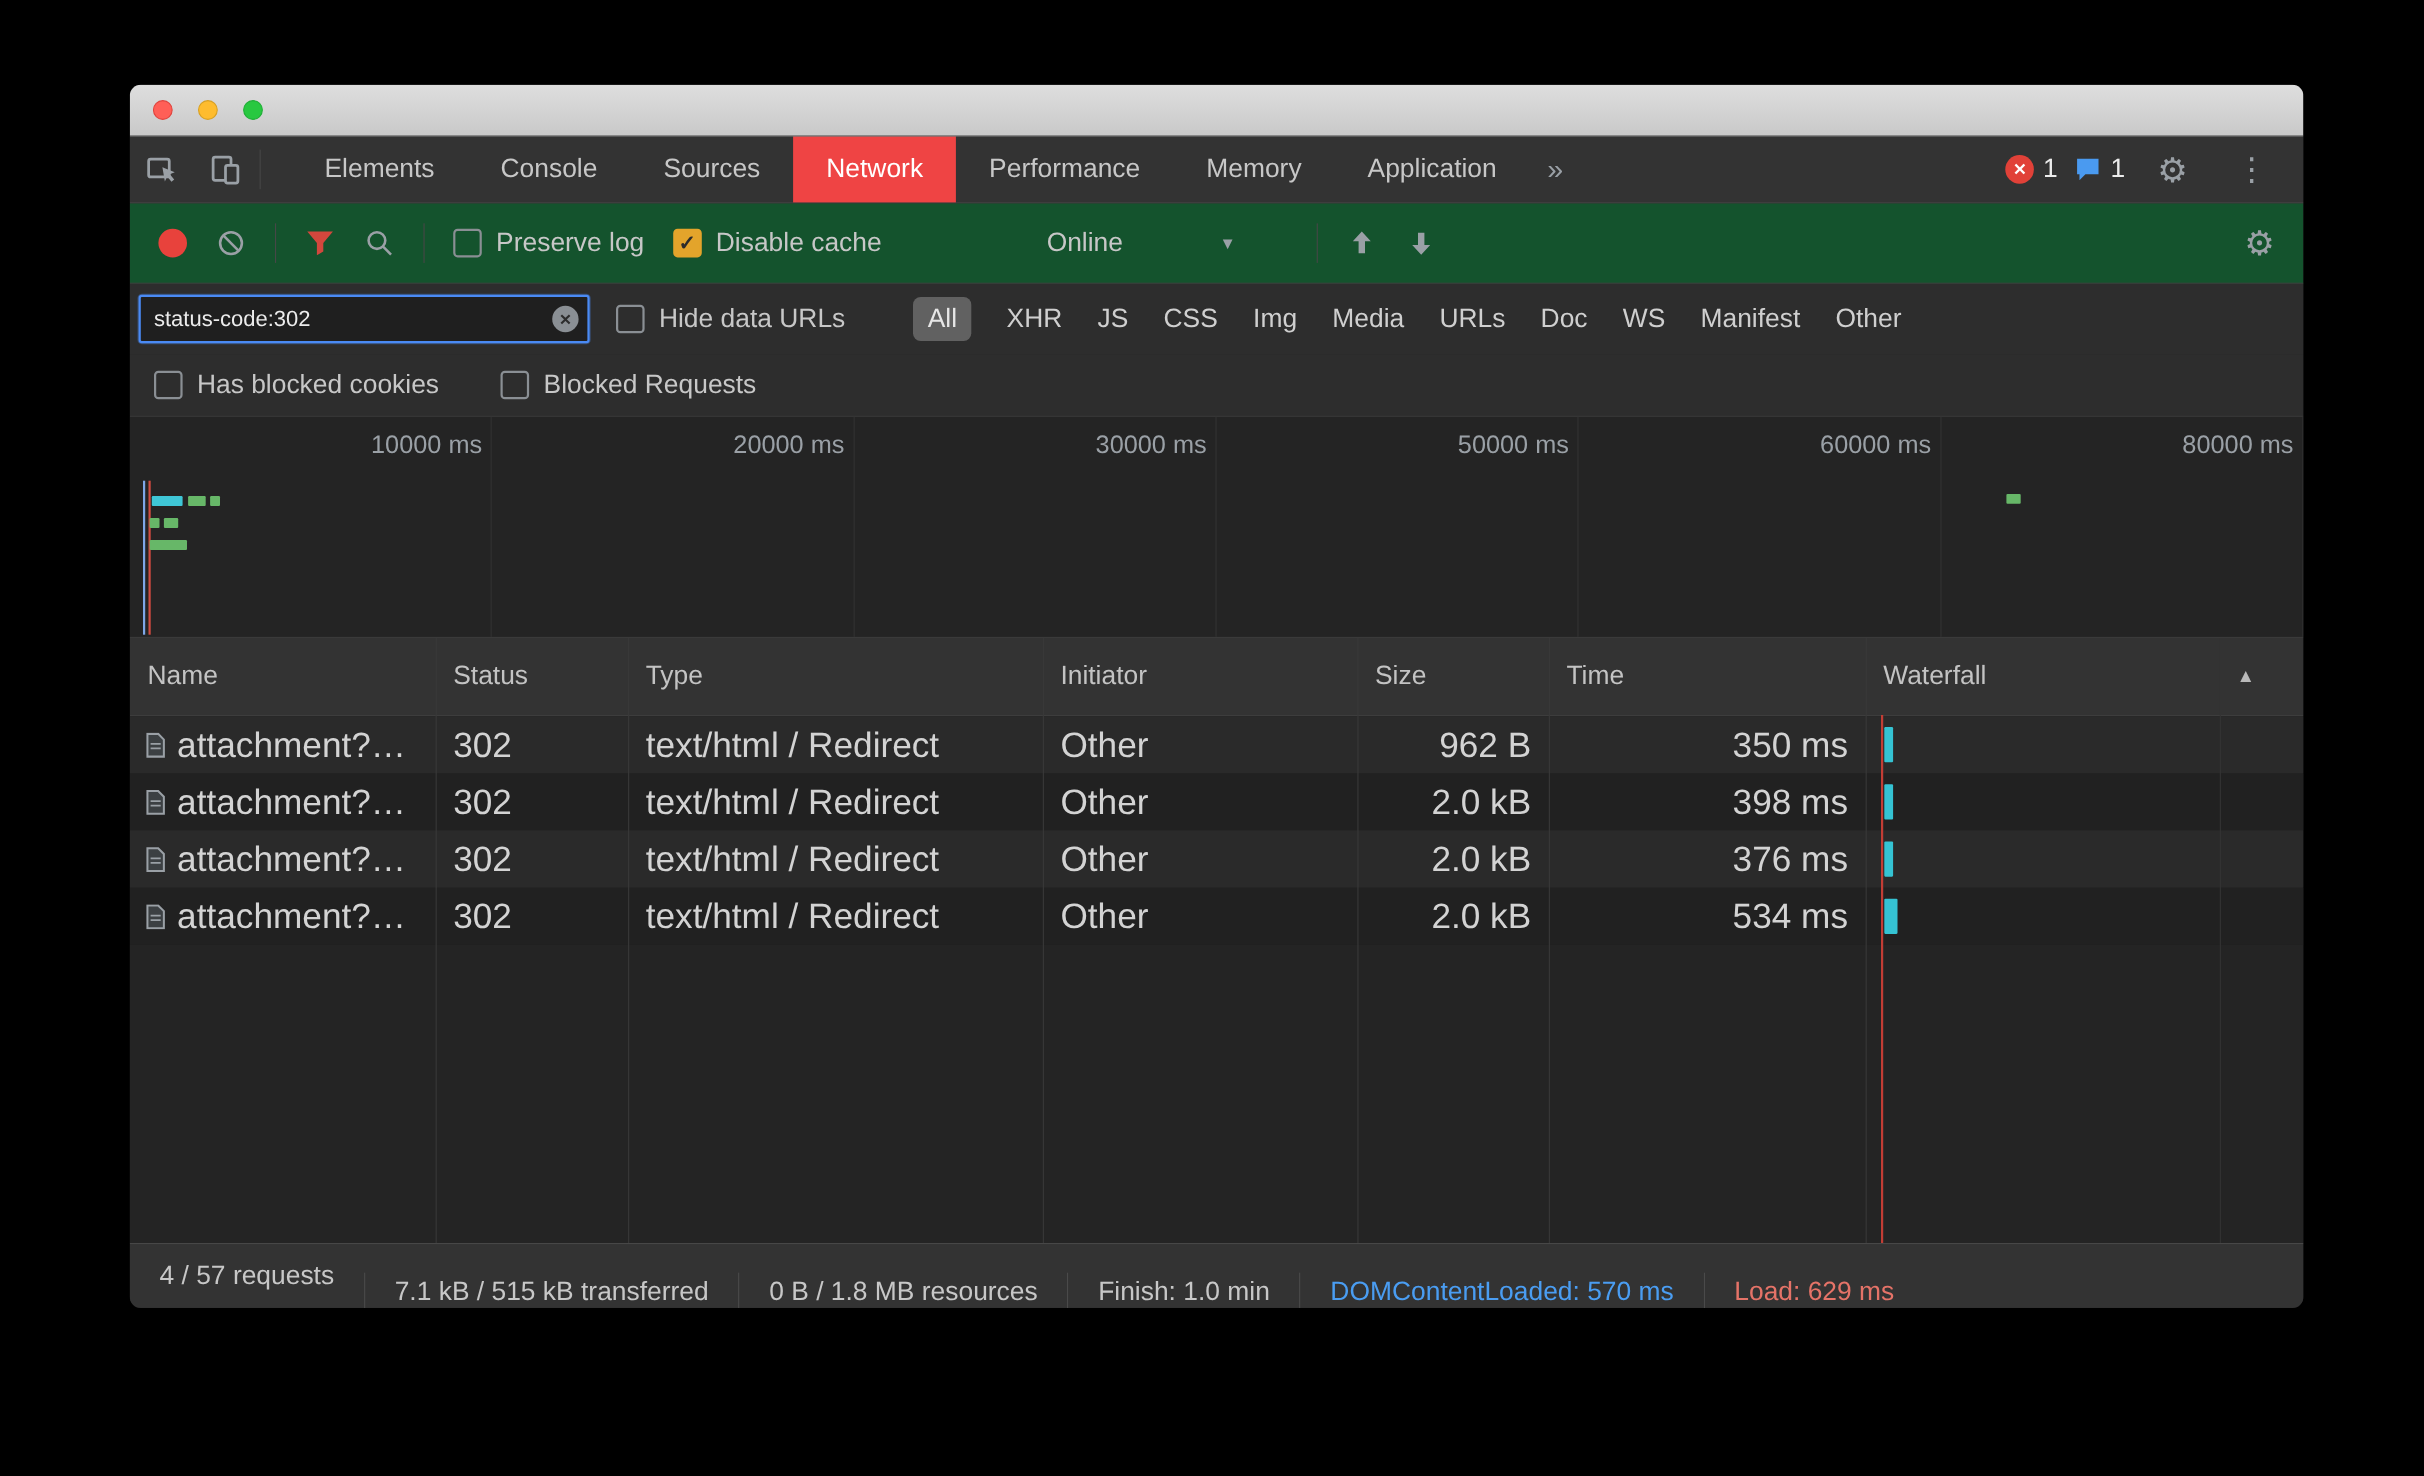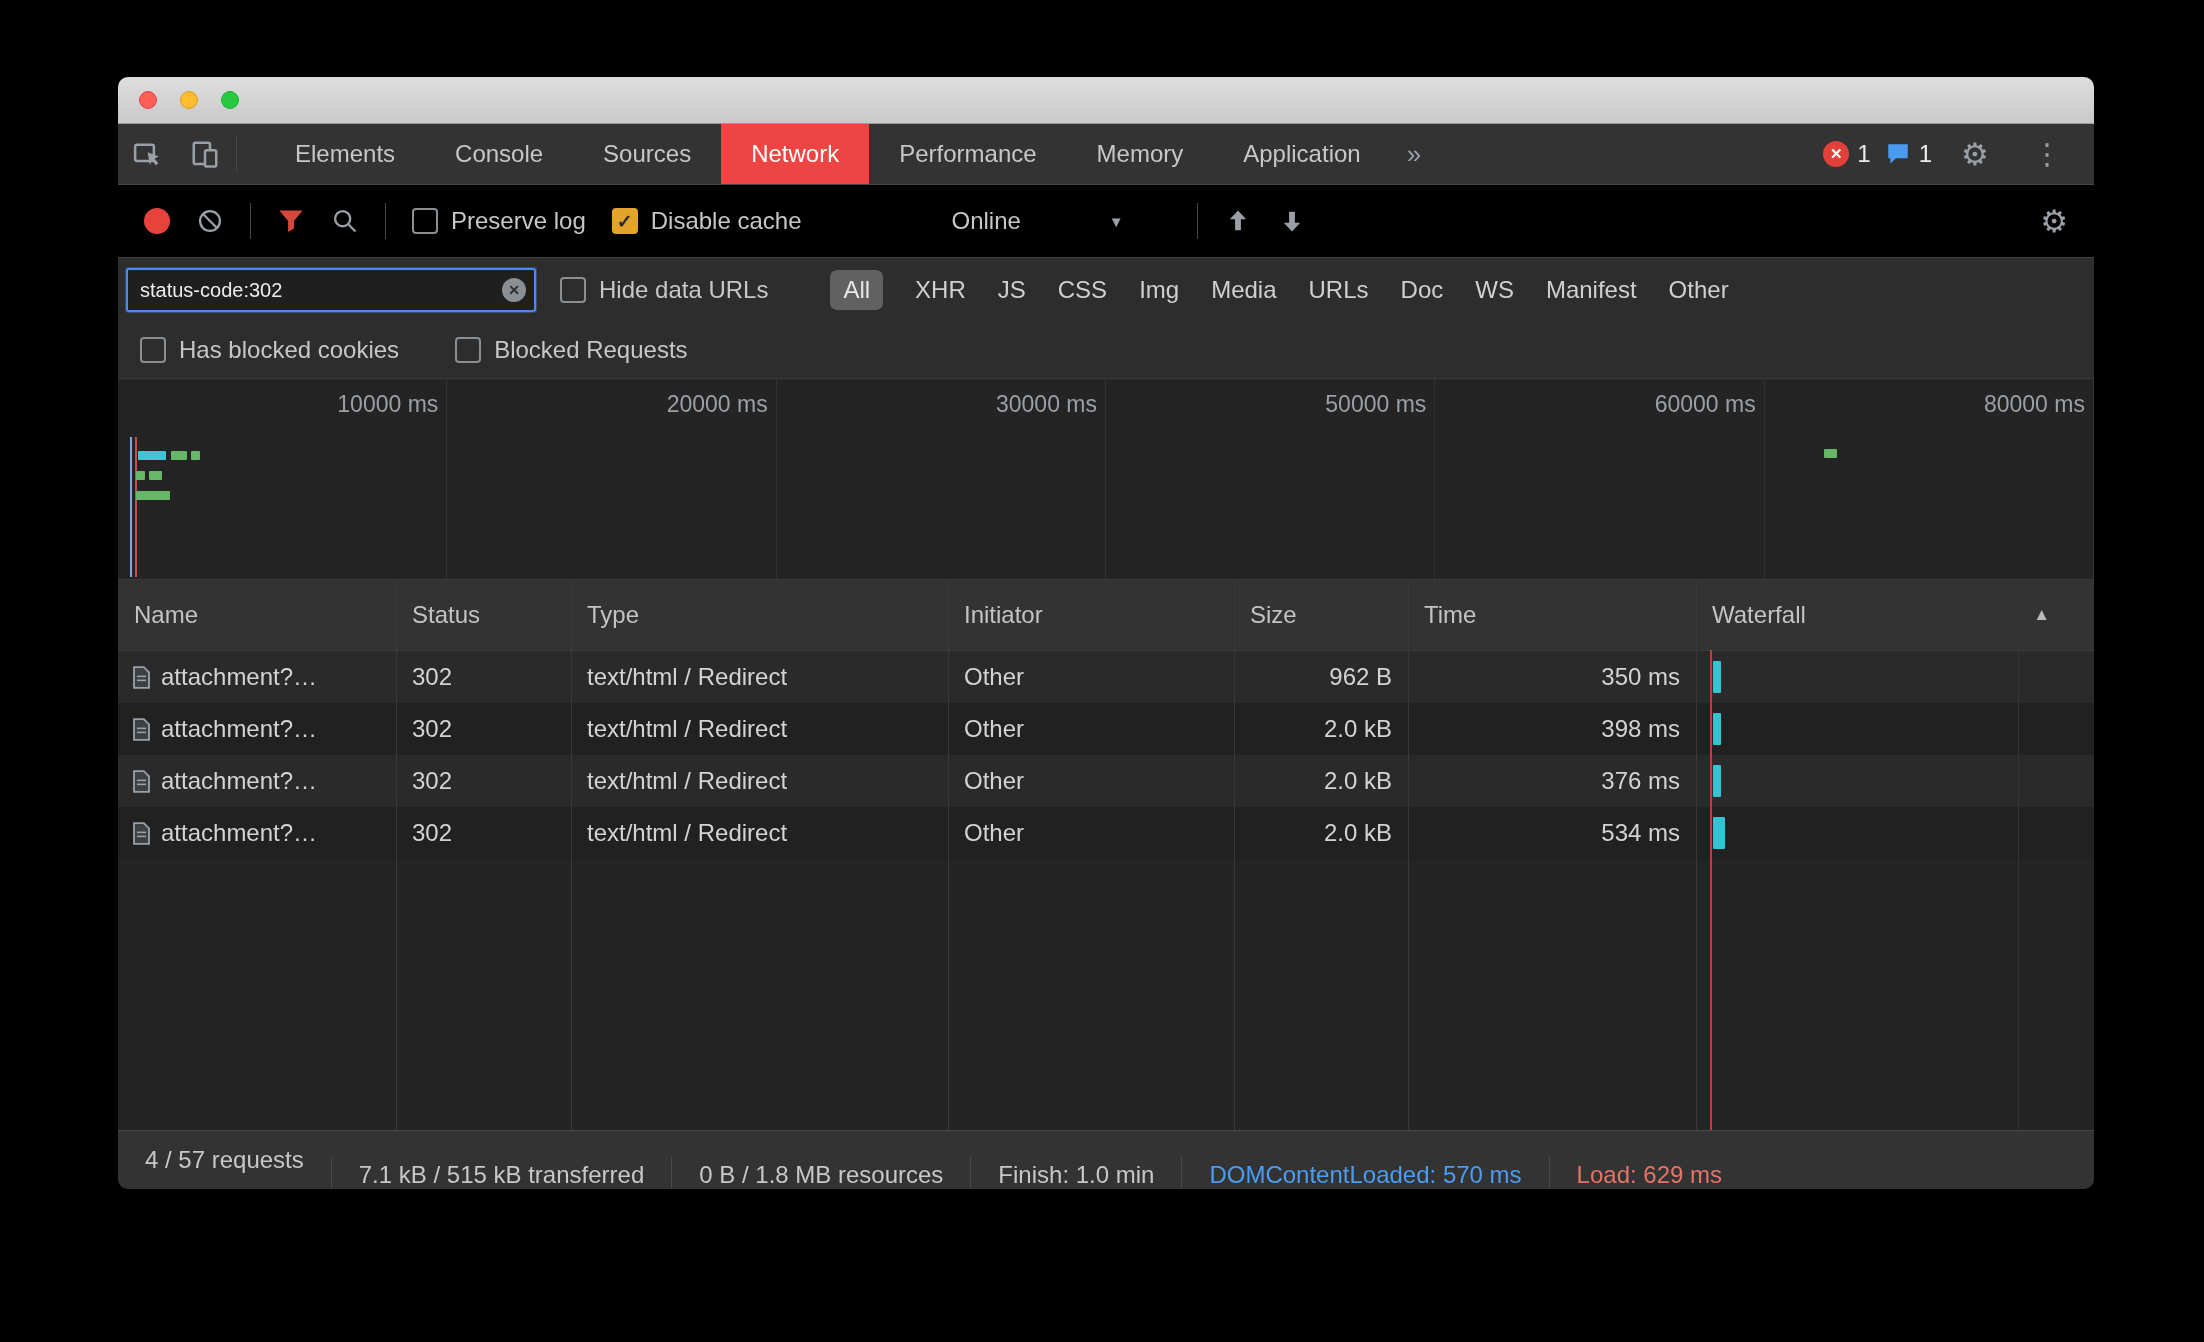--- a/index.html
+++ b/index.html
@@ -27,21 +27,21 @@
   .tab.more{padding:0 16px;color:#9aa0a6;font-size:26px;}
   .toolbar-right{margin-left:auto;display:flex;align-items:center;gap:14px;padding-right:18px;}
   .badge{display:flex;align-items:center;gap:8px;}
   .err-circle{width:26px;height:26px;border-radius:50%;background:#e14138;color:#fff;font-size:15px;
     display:flex;align-items:center;justify-content:center;font-weight:bold;}
   .badge-count{color:#ececec;font-size:24px;}
   .glyph{color:#9aa0a6;}
   .glyph.gear{font-size:31px;}
   .glyph.kebab{font-size:29px;}
   
-  .net-toolbar{flex:0 0 72px;background:#000000;border-bottom:1px solid #404040;display:flex;
+  .net-toolbar{flex:0 0 72px;background:#14532d;border-bottom:1px solid #404040;display:flex;
     align-items:center;padding:0 26px;gap:26px;color:#c7c7c7;}
   .record-dot{width:26px;height:26px;border-radius:50%;background:#e8423c;}
   .tdiv{width:1px;height:36px;background:#474747;}
   .cb-group{display:flex;align-items:center;gap:13px;white-space:nowrap;}
   .checkbox{width:26px;height:26px;border:2px solid #8a8f94;border-radius:4px;box-sizing:border-box;
     display:flex;align-items:center;justify-content:center;flex:0 0 auto;}
   .checkbox.checked{background:#e3a42b;border-color:#e3a42b;color:#2b2b2b;font-size:19px;font-weight:bold;}
   .check-label{font-size:24px;}
   .throttle{display:flex;align-items:center;justify-content:space-between;width:172px;
     font-size:24px;margin-left:124px;flex:0 0 auto;}
@@ -87,21 +87,21 @@
     border-bottom:1px solid #3d3d3d;color:#c3c3c3;font-size:24px;}
   .th{box-sizing:border-box;padding-left:16px;white-space:nowrap;}
   .w-name{width:278px;}
   .w-status{width:175px;}
   .w-type{width:377px;}
   .w-init{width:286px;}
   .w-size{width:174px;}
   .w-time{width:288px;}
   .w-wf{flex:1;display:flex;align-items:center;justify-content:space-between;padding-right:44px;}
   .sort-arrow{font-size:17px;color:#b9b9b9;}
-  .trow{height:52px;display:flex;align-items:center;font-size:24px;color:#d3d3d3;}
+  .trow{height:52px;display:flex;align-items:center;font-size:32px;color:#d3d3d3;}
   .trow.r-odd{background:#2a2a2a;}
   .trow.r-even{background:#212121;}
   .cell{box-sizing:border-box;padding-left:16px;overflow:hidden;white-space:nowrap;height:100%;
     display:flex;align-items:center;}
   .cell.num{justify-content:flex-end;padding-right:16px;padding-left:0;}
   .name-cell{gap:10px;padding-left:14px;}
   .doc-icon{display:flex;align-items:center;}
   .wf-cell{position:relative;padding:0;}
   .wf-bar{position:absolute;left:17px;top:10px;width:8px;height:32px;background:#35c3d3;border-radius:1px;}
   .wf-bar.wide{width:12px;}

